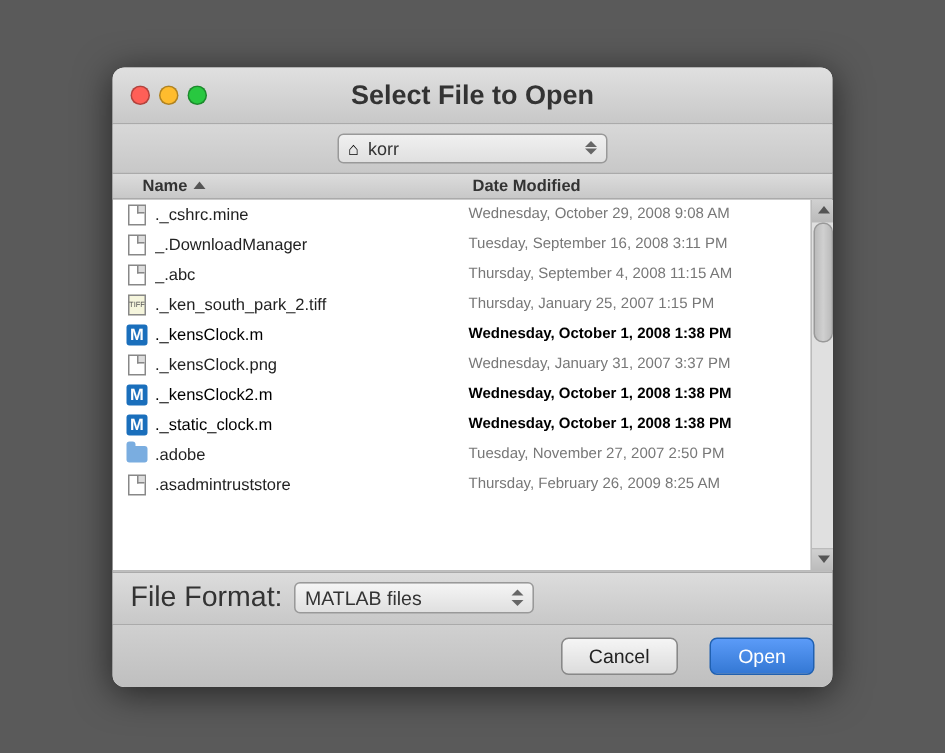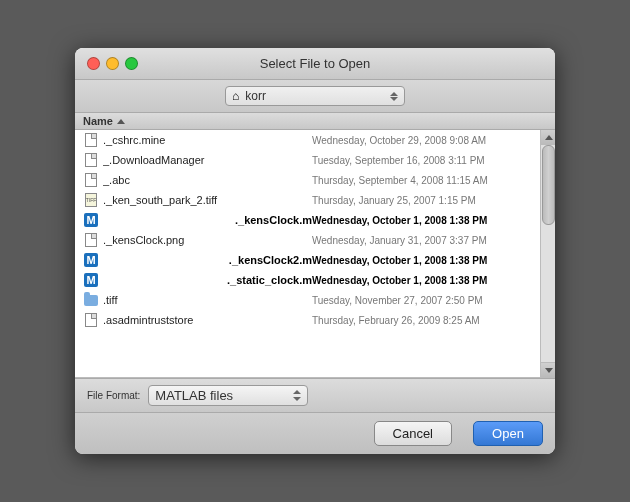--- a/index.html
+++ b/index.html
@@ -38,22 +38,22 @@
     .tb-btn {
       width: 13px;
       height: 13px;
       border-radius: 50%;
       border: 1px solid rgba(0,0,0,0.3);
     }
     .tb-btn.close { background: #ff5f57; }
     .tb-btn.min { background: #febc2e; }
     .tb-btn.max { background: #28c840; }
     .title-bar-text {
-      font-size: 13px;
-      font-weight: normal;
+      font-size: 18px;
+      font-weight: bold;
       color: #333;
     }
     .toolbar {
       background: linear-gradient(to bottom, #d8d8d8 0%, #c8c8c8 100%);
       border-bottom: 1px solid #aaa;
       padding: 6px 12px;
       display: flex;
       justify-content: center;
       align-items: center;
     }
@@ -93,21 +93,21 @@
     }
     .location-arrow .down {
       border-left: 4px solid transparent;
       border-right: 4px solid transparent;
       border-top: 4px solid #666;
     }
     .file-list-header {
       display: flex;
       background: linear-gradient(to bottom, #dcdcdc, #c8c8c8);
       border-bottom: 1px solid #aaa;
-      padding: 2px 8px;
+      padding: 2px 20px;
     }
     .col-name {
       flex: 1;
       font-size: 11px;
       font-weight: bold;
       color: #333;
       display: flex;
       align-items: center;
       gap: 4px;
     }
@@ -211,23 +211,22 @@
     }
     .file-name {
       flex: 1;
       font-size: 11px;
       color: #222;
       white-space: nowrap;
       overflow: hidden;
       text-overflow: ellipsis;
     }
     .file-name.bold {
-      font-weight: bold;
+      font-weight: normal;
       color: #000;
-      text-align: right;
     }
     .file-date {
       width: 220px;
       font-size: 10px;
       color: #777;
       white-space: nowrap;
     }
     .file-date.bold {
       font-weight: bold;
       color: #000;
@@ -267,21 +266,21 @@
     }
     .bottom-bar {
       background: linear-gradient(to bottom, #dcdcdc, #c8c8c8);
       border-top: 1px solid #aaa;
       padding: 6px 12px;
       display: flex;
       align-items: center;
       gap: 8px;
     }
     .format-label {
-      font-size: 10px;
+      font-size: 19px;
       color: #333;
     }
     .format-select {
       display: flex;
       align-items: center;
       background: linear-gradient(to bottom, #f5f5f5, #e0e0e0);
       border: 1px solid #999;
       border-radius: 4px;
       padding: 2px 6px;
       min-width: 160px;
@@ -350,20 +349,23 @@
         <span class="down"></span>
       </div>
     </div>
   </div>
 
   <div class="file-list-header">
     <div class="col-name">
       <span>Name</span>
       <span class="sort-arrow"></span>
     </div>
+    <div class="col-date">
+      <span>Date Modified</span>
+    </div>
   </div>
 
   <div class="file-list-container">
     <div class="file-list" id="file-list">
     <div class="file-row">
           <div class="file-icon">
             <div class="icon-file"></div>
           </div>
           <span class="file-name">._cshrc.mine</span>
           <span class="file-date">Wednesday, October 29, 2008 9:08 AM</span>
@@ -414,21 +416,21 @@
           <div class="file-icon">
             <div class="icon-m">M</div>
           </div>
           <span class="file-name bold">._static_clock.m</span>
           <span class="file-date bold">Wednesday, October 1, 2008 1:38 PM</span>
         </div>
         <div class="file-row">
           <div class="file-icon">
             <div class="icon-folder"></div>
           </div>
-          <span class="file-name">.tiff</span>
+          <span class="file-name">.adobe</span>
           <span class="file-date">Tuesday, November 27, 2007 2:50 PM</span>
         </div>
         <div class="file-row">
           <div class="file-icon">
             <div class="icon-file"></div>
           </div>
           <span class="file-name">.asadmintruststore</span>
           <span class="file-date">Thursday, February 26, 2009 8:25 AM</span>
         </div>
       </div>

